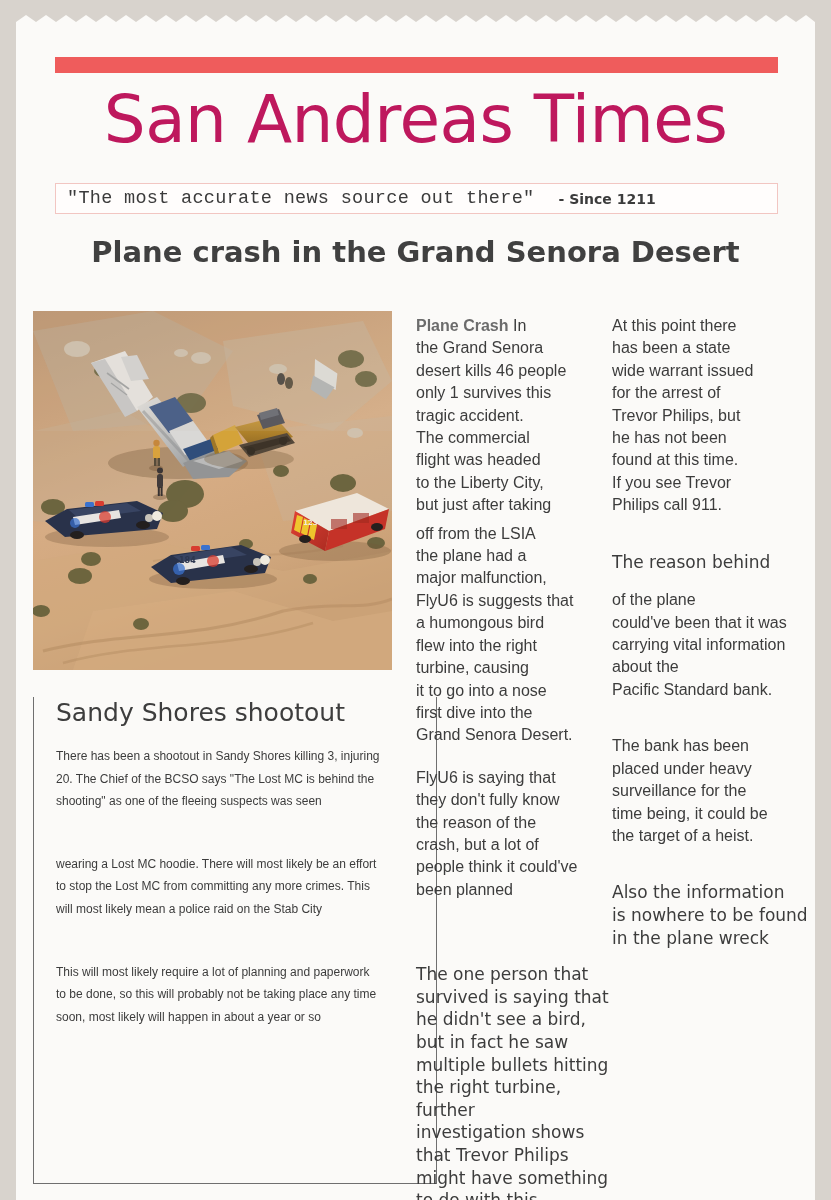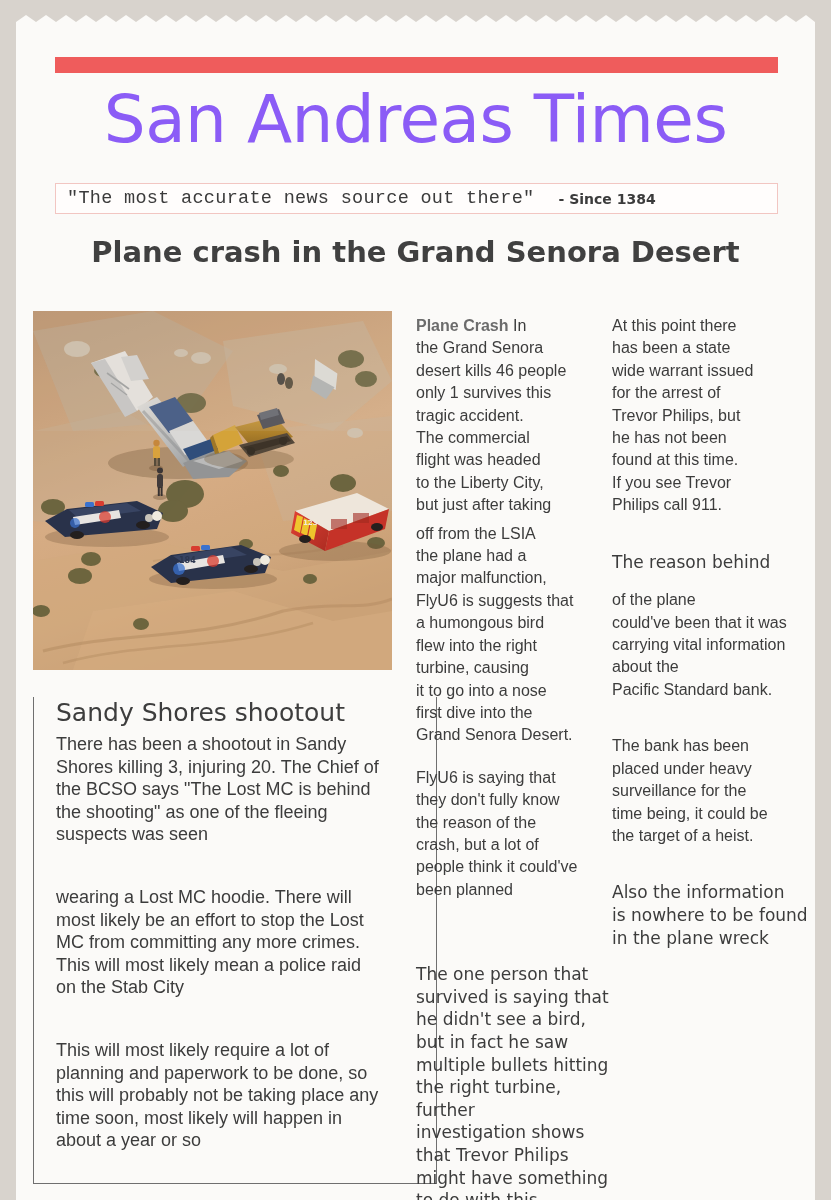--- a/index.html
+++ b/index.html
@@ -58,21 +58,21 @@
     position: absolute;
     left: 0;
     top: 52px;
     width: 799px;
     text-align: center;
     font-family: "DejaVu Sans", sans-serif;
     font-weight: 400;
     font-size: 66px;
     line-height: 84px;
     letter-spacing: -0.5px;
-    color: #8b5cf6;
+    color: #be185d;
     white-space: nowrap;
   }
 
   
   .tagline-box {
     position: absolute;
     left: 39px;
     top: 157px;
     width: 721px;
     height: 29px;
@@ -157,24 +157,24 @@
     font-family: "DejaVu Sans", sans-serif;
     font-weight: 400;
     font-size: 25px;
     line-height: 32px;
     color: #3d3d3d;
     margin: 27px 0 0 22px;
     white-space: nowrap;
   }
   .left-para {
     font-family: "Liberation Sans", sans-serif;
-    font-size: 18px;
+    font-size: 12px;
     line-height: 22.6px;
     color: #3c3c3c;
-    margin: 4px 0 0 22px;
+    margin: 16px 0 0 22px;
     width: 326px;
   }
   .left-para.gap-lg { margin-top: 40px; }
 
   
   .para {
     font-family: "Liberation Sans", sans-serif;
     font-size: 16px;
     line-height: 22.4px;
     color: #3c3c3c;
@@ -206,21 +206,21 @@
     </svg>
   </div>
 
   <div id="sheet-inner">
 
     <div class="red-rule"></div>
     <div class="masthead-title">San Andreas Times</div>
 
     <div class="tagline-box">
       <span class="tagline-quote">"The most accurate news source out there"</span>
-      <span class="tagline-since">- Since 1384</span>
+      <span class="tagline-since">- Since 1211</span>
     </div>
 
     <div class="main-headline">Plane crash in the Grand Senora Desert</div>
 
     <div class="col-left">
 
       <div class="photo-frame">
         <svg width="359" height="359" viewBox="0 0 359 359" xmlns="http://www.w3.org/2000/svg">
           <defs>
             <linearGradient id="sand" x1="0" y1="0" x2="0.35" y2="1">

